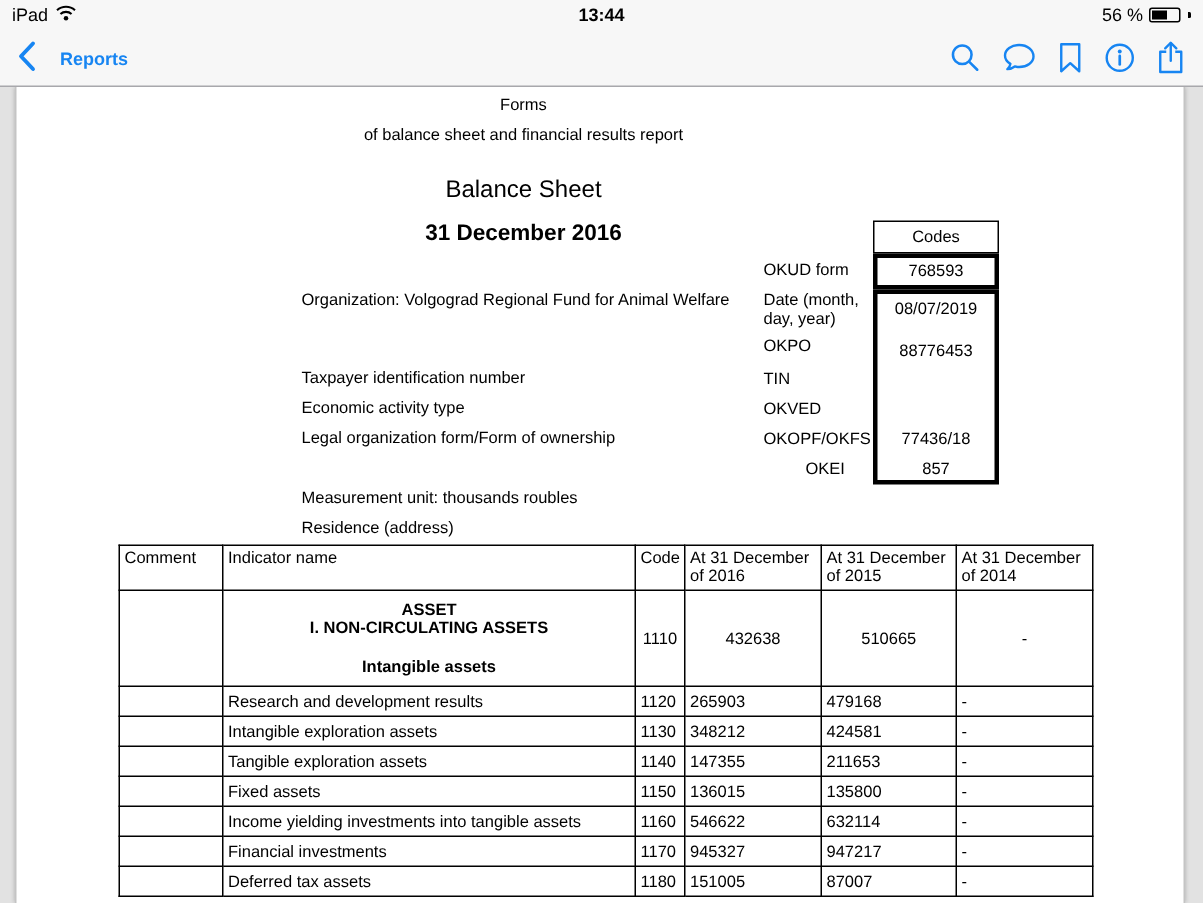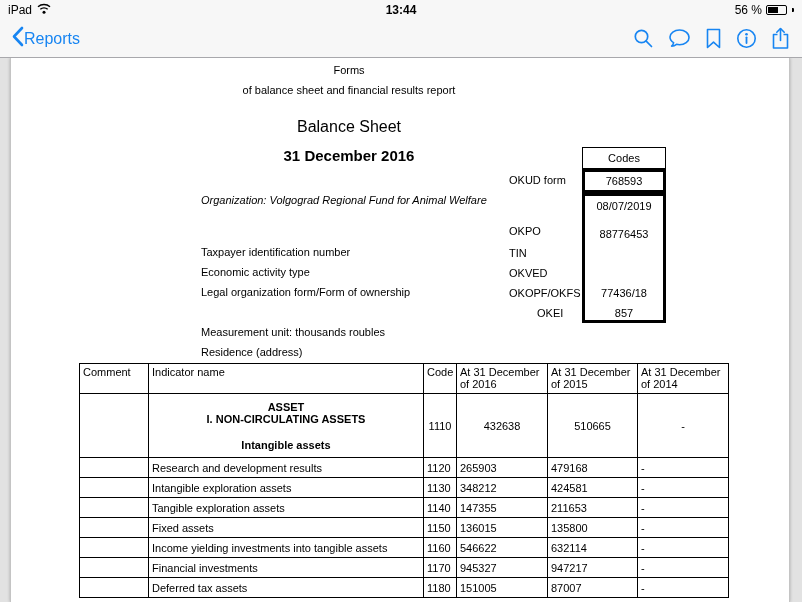--- a/index.html
+++ b/index.html
@@ -15,21 +15,21 @@
   .status-center { position:absolute; left:0; right:0; text-align:center; font-weight:bold; pointer-events:none; }
   .status-right { display:flex; align-items:center; gap:4px; }
   .batt { position:relative; width:21px; height:10px; border:1px solid #000; border-radius:2px; }
   .batt-fill { position:absolute; left:1px; top:1px; bottom:1px; width:10px; background:#000; }
   .batt-tip { width:2px; height:4px; background:#000; border-radius:0 1px 1px 0; margin-left:1px; }
 
   
   .nav-bar { position:absolute; left:0; top:20px; width:802px; height:38px;
     background:#f7f7f7; border-bottom:1px solid #a8a8ac; display:flex; align-items:center;
     justify-content:space-between; padding:0 12px; z-index:5; }
-  .back-btn { display:flex; align-items:center; gap:0; color:#1785f2; font-size:16px; cursor:pointer; }
+  .back-btn { display:flex; align-items:center; gap:16px; color:#1785f2; font-size:12px; cursor:pointer;font-weight:bold; }
   .nav-icons { display:flex; align-items:center; gap:14px; }
   .nav-icons svg { display:block; cursor:pointer; }
 
   
   .content { position:absolute; left:0; top:58px; width:802px; height:544px; background:#e2e2e2; }
   .page { position:absolute; left:10px; top:0; width:780px; height:544px; background:#fff;
     border-left:1px solid #c4c4c4; border-right:1px solid #c4c4c4;
     box-shadow:0 0 3px rgba(0,0,0,.25); font-size:11px;padding-left:32px; }
   .abs { position:absolute; }
 
@@ -138,28 +138,29 @@
   <div class="content">
     <div class="page">
 
       <div class="abs doc-titles">
         <div class="abs t-forms">Forms</div>
         <div class="abs t-sub">of balance sheet and financial results report</div>
         <div class="abs t-title">Balance Sheet</div>
         <div class="abs t-date">31 December 2016</div>
       </div>
 
-      <div class="lbl" style="top:136px; width:330px;font-style:italic;">Organization: Volgograd Regional Fund for Animal Welfare</div>
+      <div class="lbl" style="top:136px; width:330px;">Organization: Volgograd Regional Fund for Animal Welfare</div>
       <div class="lbl" style="top:188px;">Taxpayer identification number</div>
       <div class="lbl" style="top:208px;">Economic activity type</div>
       <div class="lbl" style="top:228px;">Legal organization form/Form of ownership</div>
       <div class="lbl" style="top:268px;">Measurement unit: thousands roubles</div>
       <div class="lbl" style="top:288px;">Residence (address)</div>
 
       <div class="code-lbl" style="top:116px;">OKUD form</div>
+      <div class="code-lbl" style="top:136px;">Date (month, day, year)</div>
       <div class="code-lbl" style="top:167px;">OKPO</div>
       <div class="code-lbl" style="top:189px;">TIN</div>
       <div class="code-lbl" style="top:209px;">OKVED</div>
       <div class="code-lbl" style="top:229px;">OKOPF/OKFS</div>
       <div class="code-lbl" style="top:249px;margin-left:28px;">OKEI</div>
 
       <div class="abs codes-hdr">Codes</div>
       <div class="abs codes-okud">768593</div>
       <div class="abs codes-big">
         <div class="val" style="top:4px;">08/07/2019</div>

